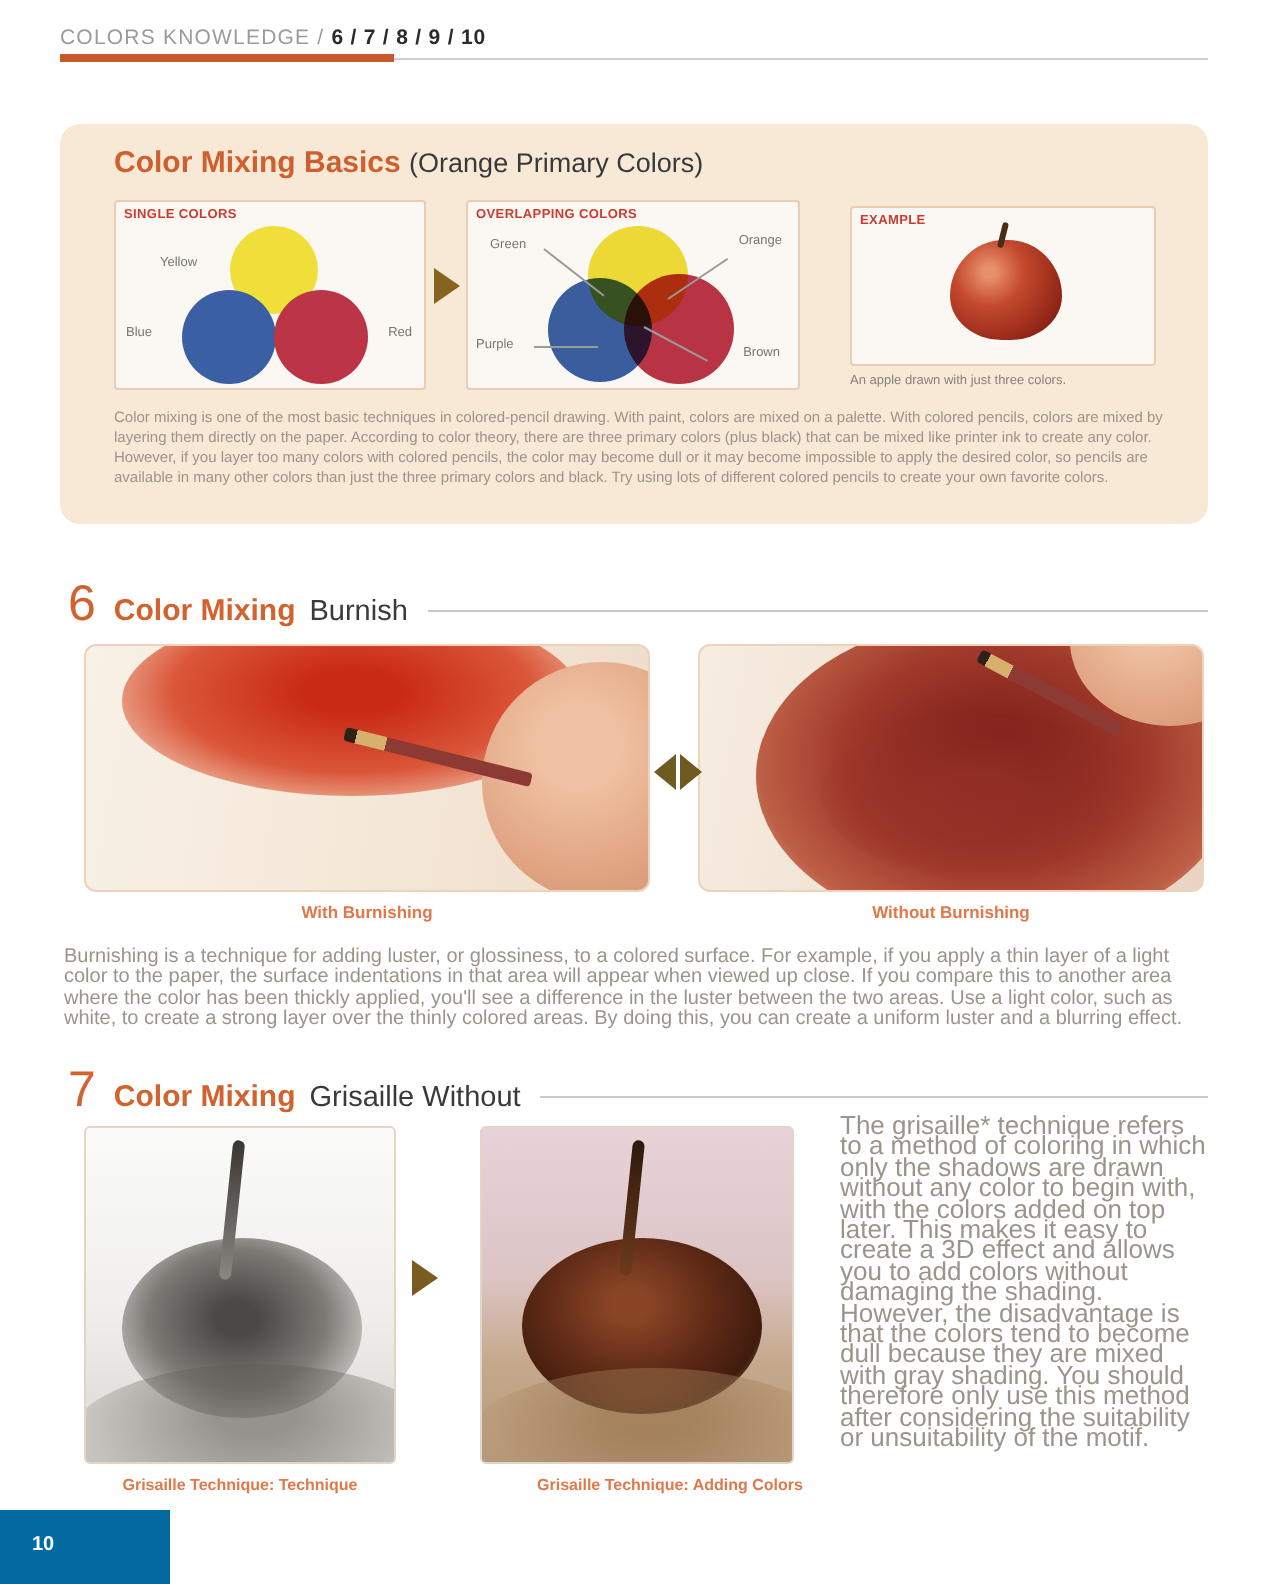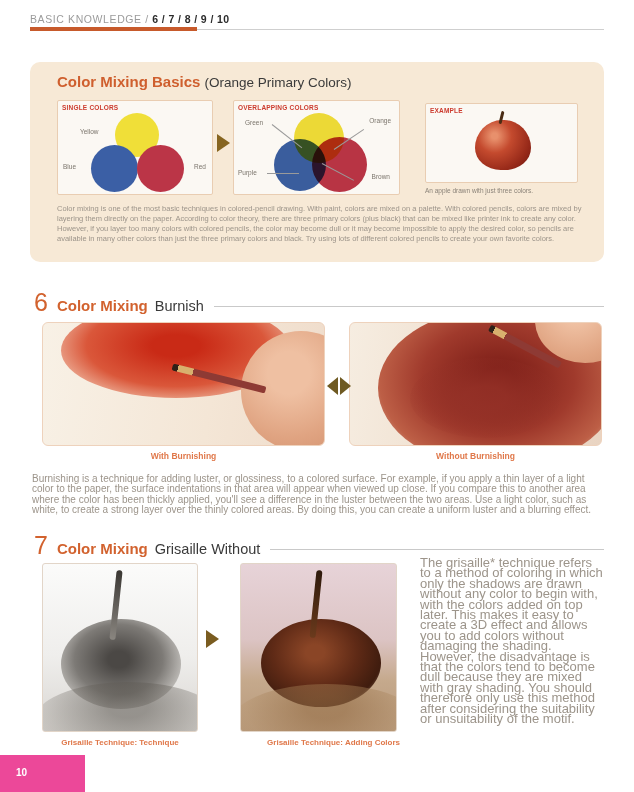--- a/index.html
+++ b/index.html
@@ -51,29 +51,29 @@
   .burnish-body { position:absolute; left:32px; top:474px; width:573px; font-size:10px; line-height:10.3px; color:#9c948a; }
   
   .gimg { position:absolute; top:563px; width:156px; height:169px; border:1px solid #e2d5c8; border-radius:3px; overflow:hidden; }
   .g-left { left:42px; background:linear-gradient(to bottom,#fbfbfa 0%,#efeeec 55%,#d9d6d2 100%); }
   .g-right { left:240px; width:157px; background:linear-gradient(to bottom,#e7d3d8 0%,#dcc4c4 45%,#c5a98c 70%,#b89a7c 100%); }
   .gshape { position:absolute; border-radius:50%; }
   .gris-caption { position:absolute; top:738px; text-align:center; font-size:8px; font-weight:bold; color:#e0784a; }
   .gris-body { position:absolute; left:420px; top:558px; width:184px; font-size:13px; line-height:10.4px; color:#9c948a; }
   .gris-foot { position:absolute; left:420px; top:685px; width:184px; font-size:7.5px; line-height:10.4px; color:#9c948a; }
   
-  .pagetab { position:absolute; left:0; top:755px; width:85px; height:37px; background:#ec4899; }
+  .pagetab { position:absolute; left:0; top:755px; width:85px; height:37px; background:#0369a1; }
   .pagenum { position:absolute; left:16px; top:12px; font-size:10px; font-weight:bold; color:#ffffff; }
 </style>
 </head>
 <body>
 
 <div class="page">
 
-  <div class="hdr"><span>BASIC KNOWLEDGE / </span><b>6 / 7 / 8 / 9 / 10</b></div>
+  <div class="hdr"><span>COLORS KNOWLEDGE / </span><b>6 / 7 / 8 / 9 / 10</b></div>
   <div class="hdr-rule-orange"></div>
   <div class="hdr-rule-gray"></div>
 
   <div class="tanbox"></div>
   <div class="basics-title">
     <span class="t1">Color Mixing Basics</span>
     <span class="t2">(Orange Primary Colors)</span>
   </div>
 
   <div class="panel" style="left:57px; top:100px; width:156px; height:95px;">
@@ -152,21 +152,21 @@
     <div class="gshape" style="left:70px; top:6px; width:6px; height:70px; border-radius:3px; background:linear-gradient(to bottom, #3a3733, #8a8680); transform:rotate(6deg);"></div>
     <div class="gshape" style="left:-10px; top:118px; width:190px; height:80px; background:radial-gradient(ellipse at 50% 30%, rgba(90,86,80,.55) 15%, rgba(120,115,108,.25) 60%, rgba(120,115,108,0) 90%);"></div>
   </div>
   <div class="arrow-right" style="left:206px; top:630px; border-left-color:#7a5c20;"></div>
   <div class="gimg g-right">
     <div class="gshape" style="left:20px; top:55px; width:120px; height:88px; background:radial-gradient(ellipse at 45% 38%, #8a4526 10%, #5f2a16 45%, #3f1c0e 72%, rgba(63,28,14,0) 95%);"></div>
     <div class="gshape" style="left:72px; top:6px; width:6px; height:68px; border-radius:3px; background:linear-gradient(to bottom, #2e1a0c, #6b3a1c); transform:rotate(6deg);"></div>
     <div class="gshape" style="left:-10px; top:120px; width:190px; height:78px; background:radial-gradient(ellipse at 50% 30%, rgba(150,110,70,.6) 15%, rgba(180,145,105,.3) 60%, rgba(180,145,105,0) 90%);"></div>
   </div>
   <div class="gris-caption" style="left:40px; width:160px;">Grisaille Technique: Technique</div>
-  <div class="gris-caption" style="left:238px; width:162px;text-align:right;">Grisaille Technique: Adding Colors</div>
+  <div class="gris-caption" style="left:254px; width:162px;">Grisaille Technique: Adding Colors</div>
 
   <div class="gris-body">The grisaille* technique refers to a method of coloring in which only the shadows are drawn without any color to begin with, with the colors added on top later. This makes it easy to create a 3D effect and allows you to add colors without damaging the shading. However, the disadvantage is that the colors tend to become dull because they are mixed with gray shading. You should therefore only use this method after considering the suitability or unsuitability of the motif.</div>
 
   <div class="pagetab">
     <span class="pagenum">10</span>
   </div>
 
 </div>
 
 </body></html>

